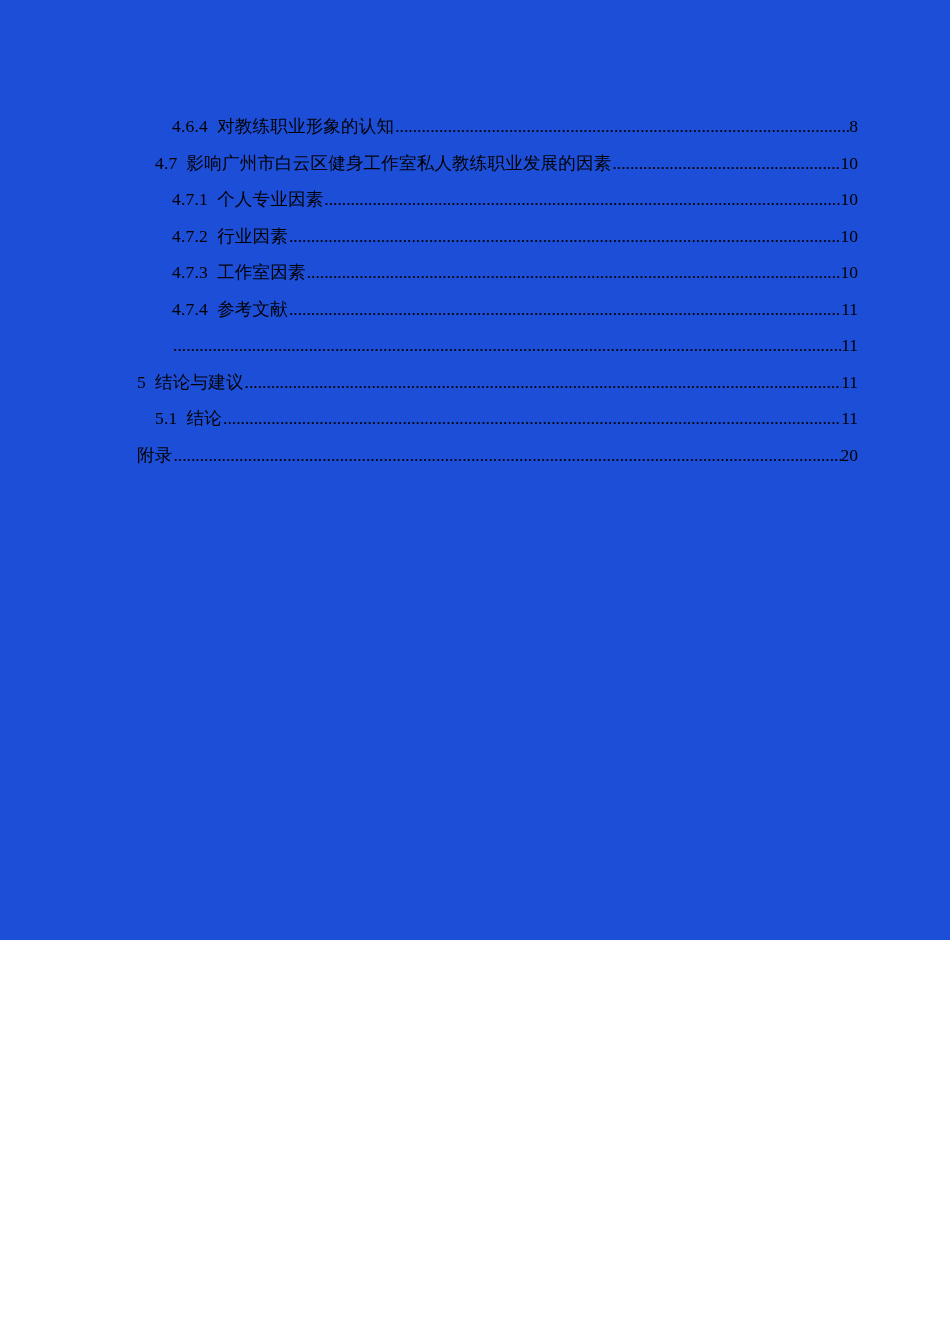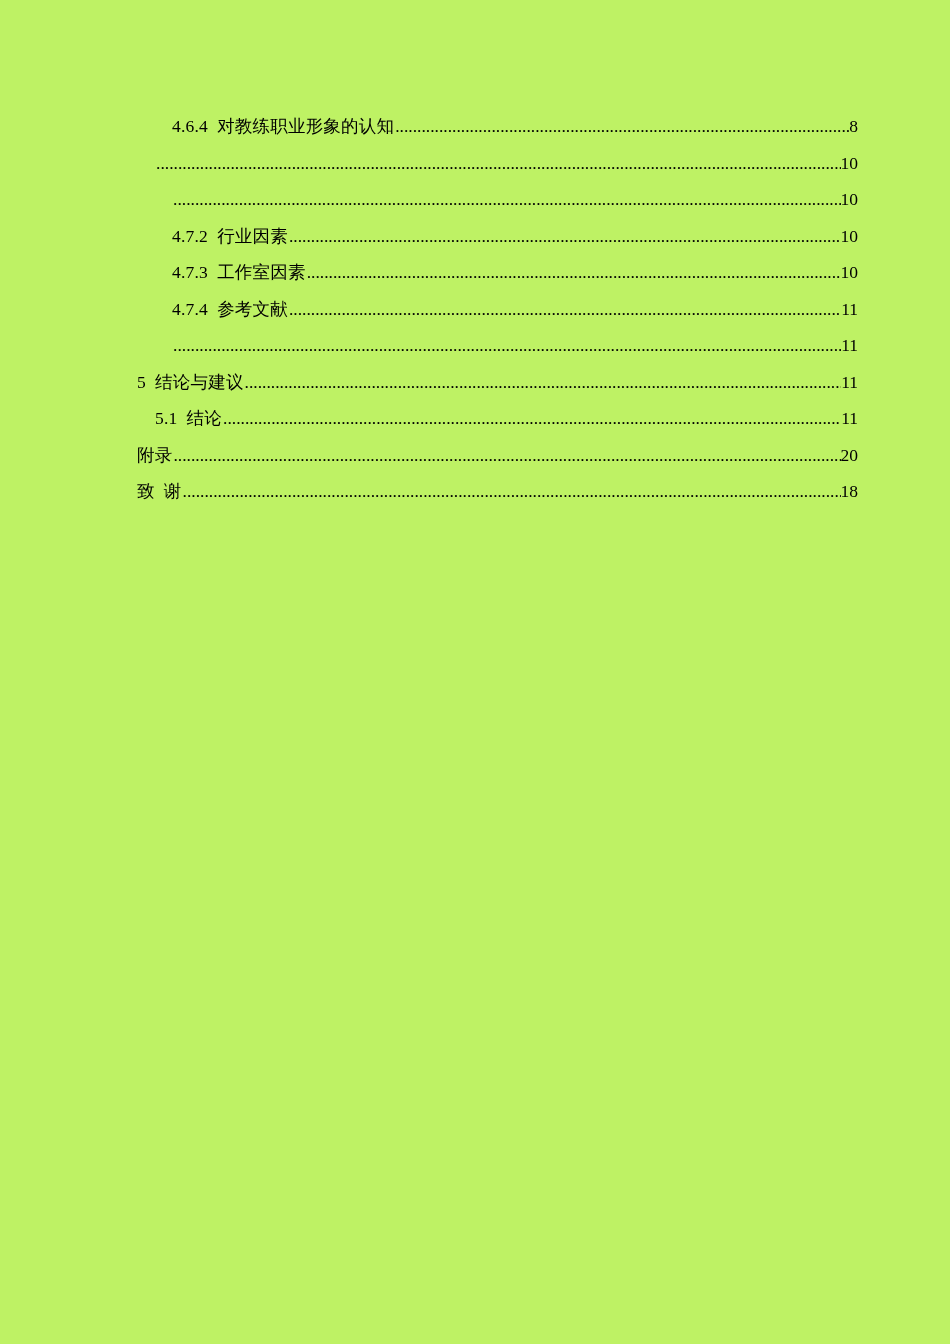--- a/index.html
+++ b/index.html
@@ -9,22 +9,22 @@
   body {
     width: 950px;
     height: 1344px;
     background: #ffffff;
     font-family: "Liberation Serif", "DejaVu Serif", serif;
     color: #000000;
   }
   .page {
     position: relative;
     width: 950px;
-    height: 1344px;
-    background: #bef264;
+    height: 940px;
+    background: #1d4ed8;
     overflow: hidden;
   }
   .toc {
     position: absolute;
     left: 137px;
     top: 108px;
     width: 721px;
   }
   .toc-row {
     display: flex;
@@ -62,25 +62,27 @@
   <div class="toc">
 
     <div class="toc-row lvl2">
       <span class="toc-label">4.6.4  对教练职业形象的认知</span>
       <span class="toc-dots"></span>
       <span class="toc-page">8</span>
     </div>
 
 
     <div class="toc-row lvl1">
+      <span class="toc-label">4.7  影响广州市白云区健身工作室私人教练职业发展的因素</span>
       <span class="toc-dots"></span>
       <span class="toc-page">10</span>
     </div>
 
     <div class="toc-row lvl2">
+      <span class="toc-label">4.7.1  个人专业因素</span>
       <span class="toc-dots"></span>
       <span class="toc-page">10</span>
     </div>
 
     <div class="toc-row lvl2">
       <span class="toc-label">4.7.2  行业因素</span>
       <span class="toc-dots"></span>
       <span class="toc-page">10</span>
     </div>
 
@@ -114,20 +116,15 @@
     </div>
 
 
 
     <div class="toc-row lvl0">
       <span class="toc-label">附录</span>
       <span class="toc-dots"></span>
       <span class="toc-page">20</span>
     </div>
 
-    <div class="toc-row lvl0">
-      <span class="toc-label">致  谢</span>
-      <span class="toc-dots"></span>
-      <span class="toc-page">18</span>
-    </div>
 
   </div>
 </div>
 
 </body></html>

